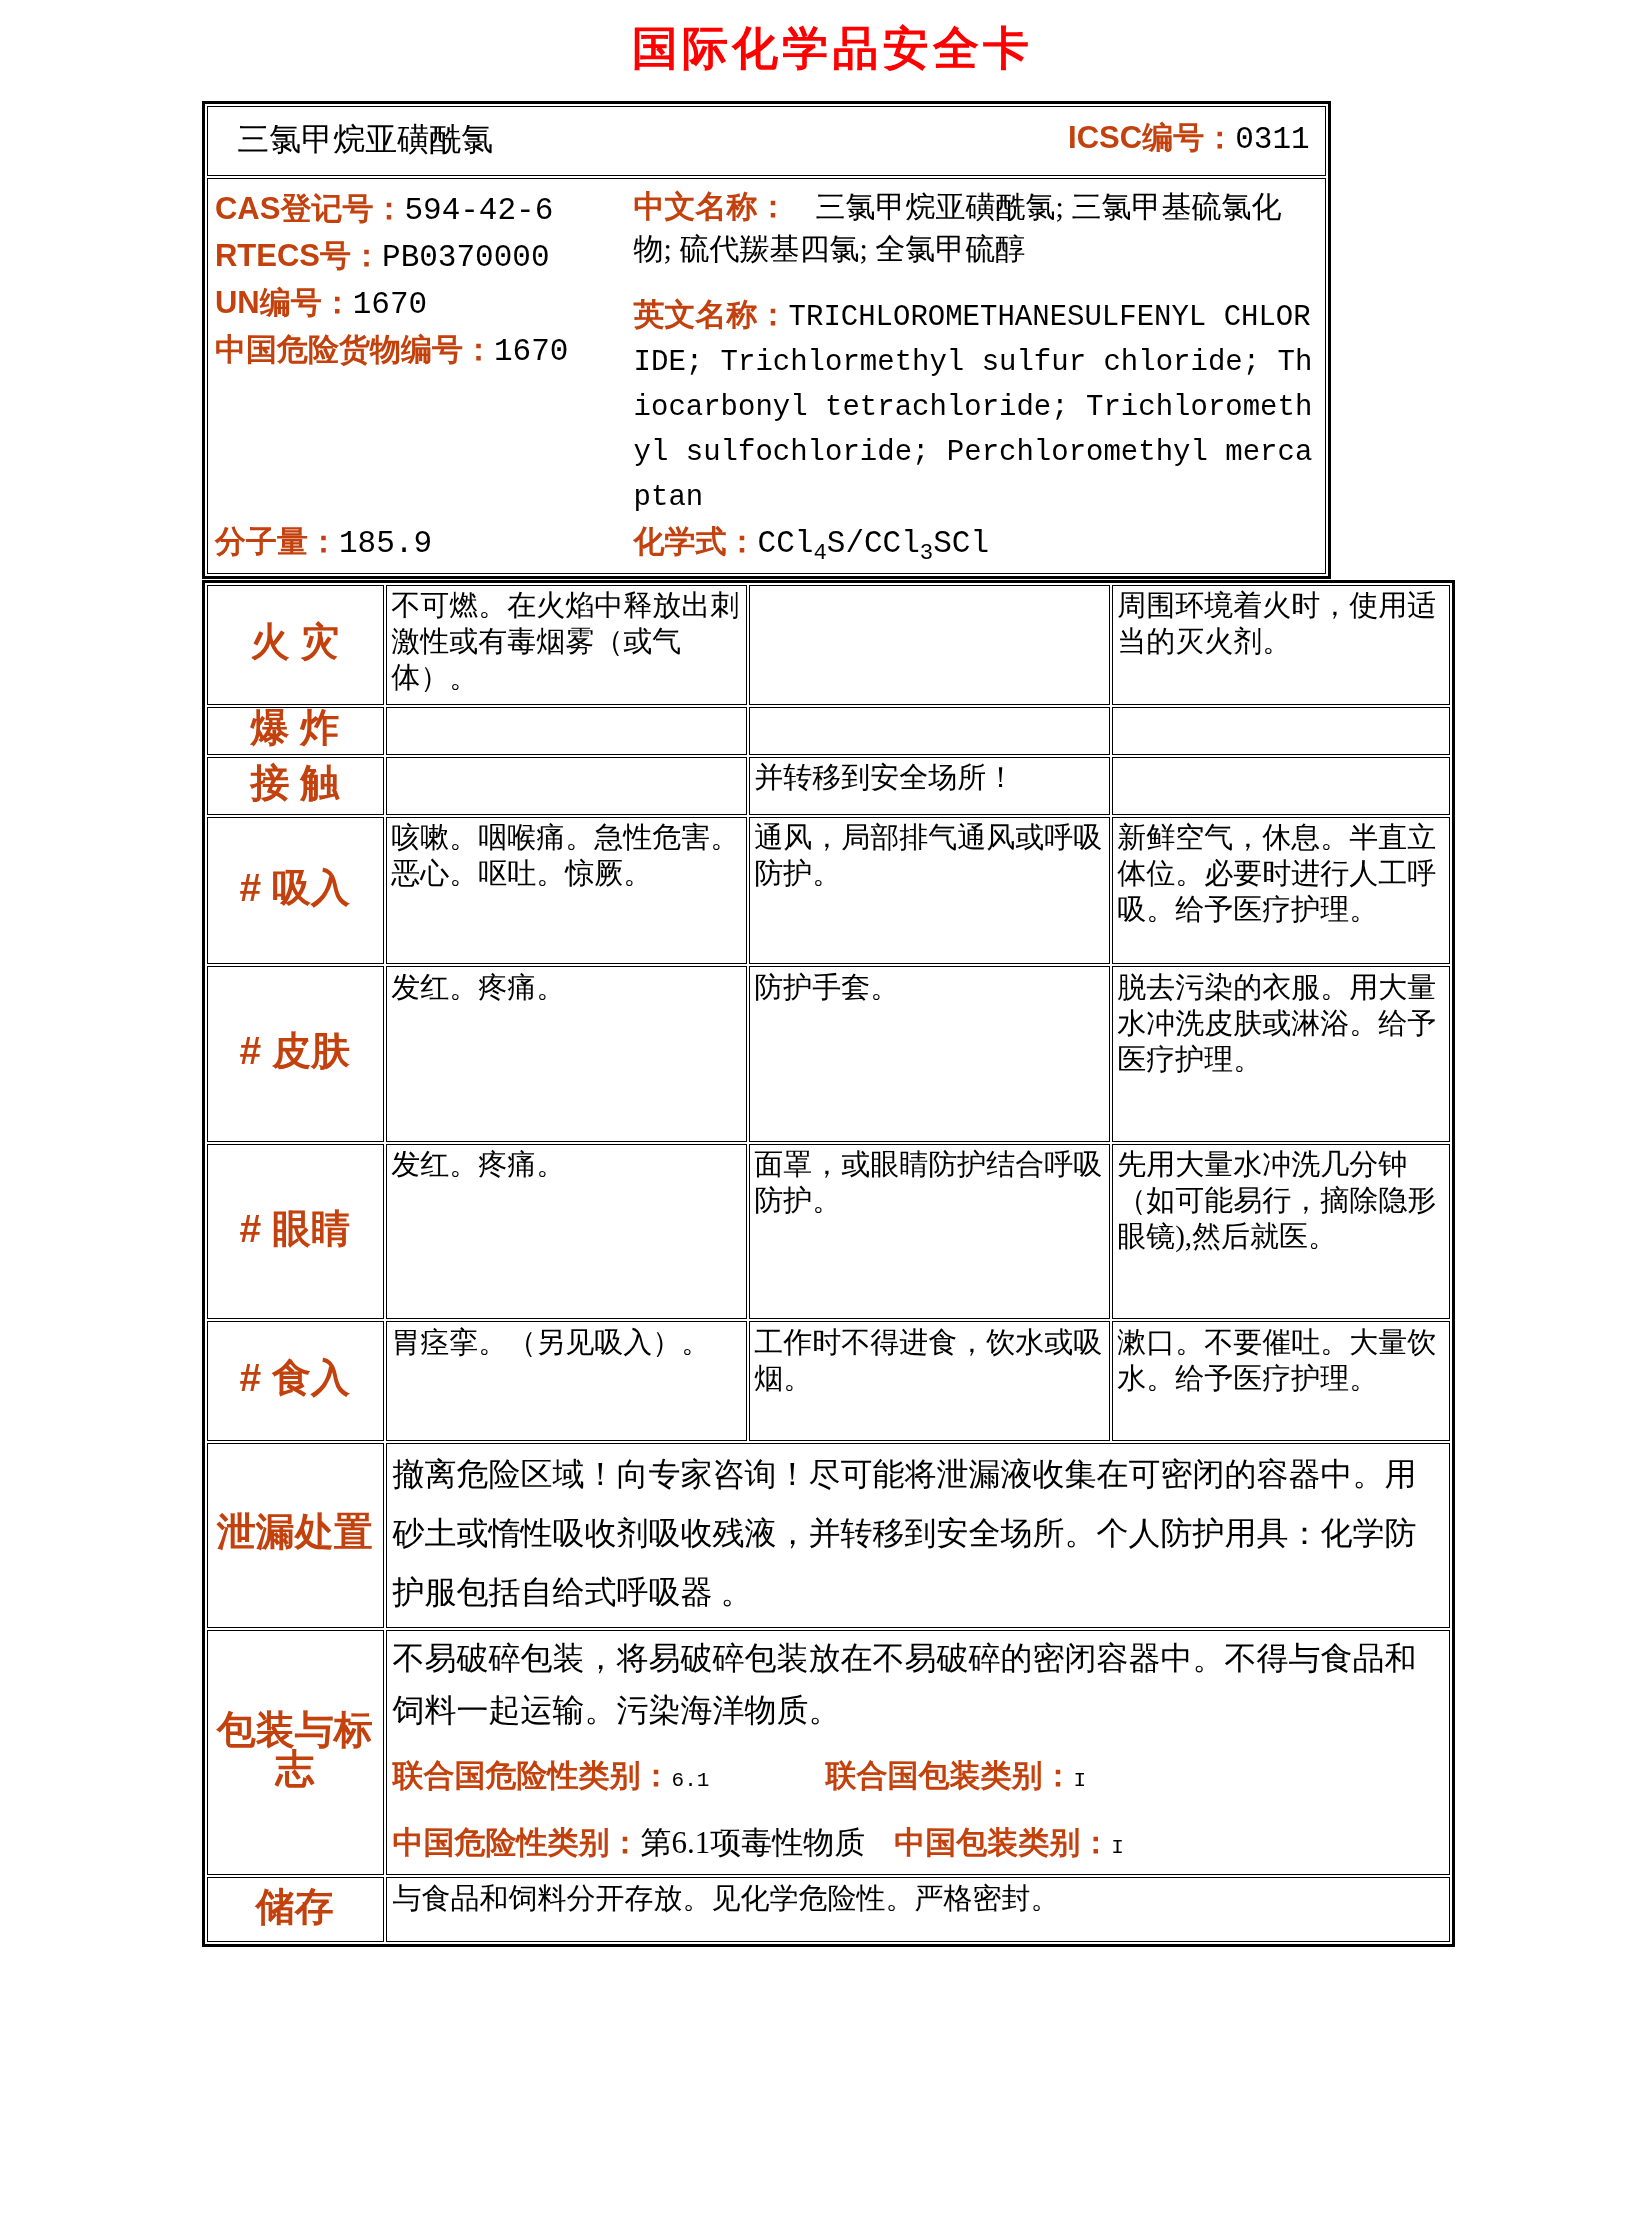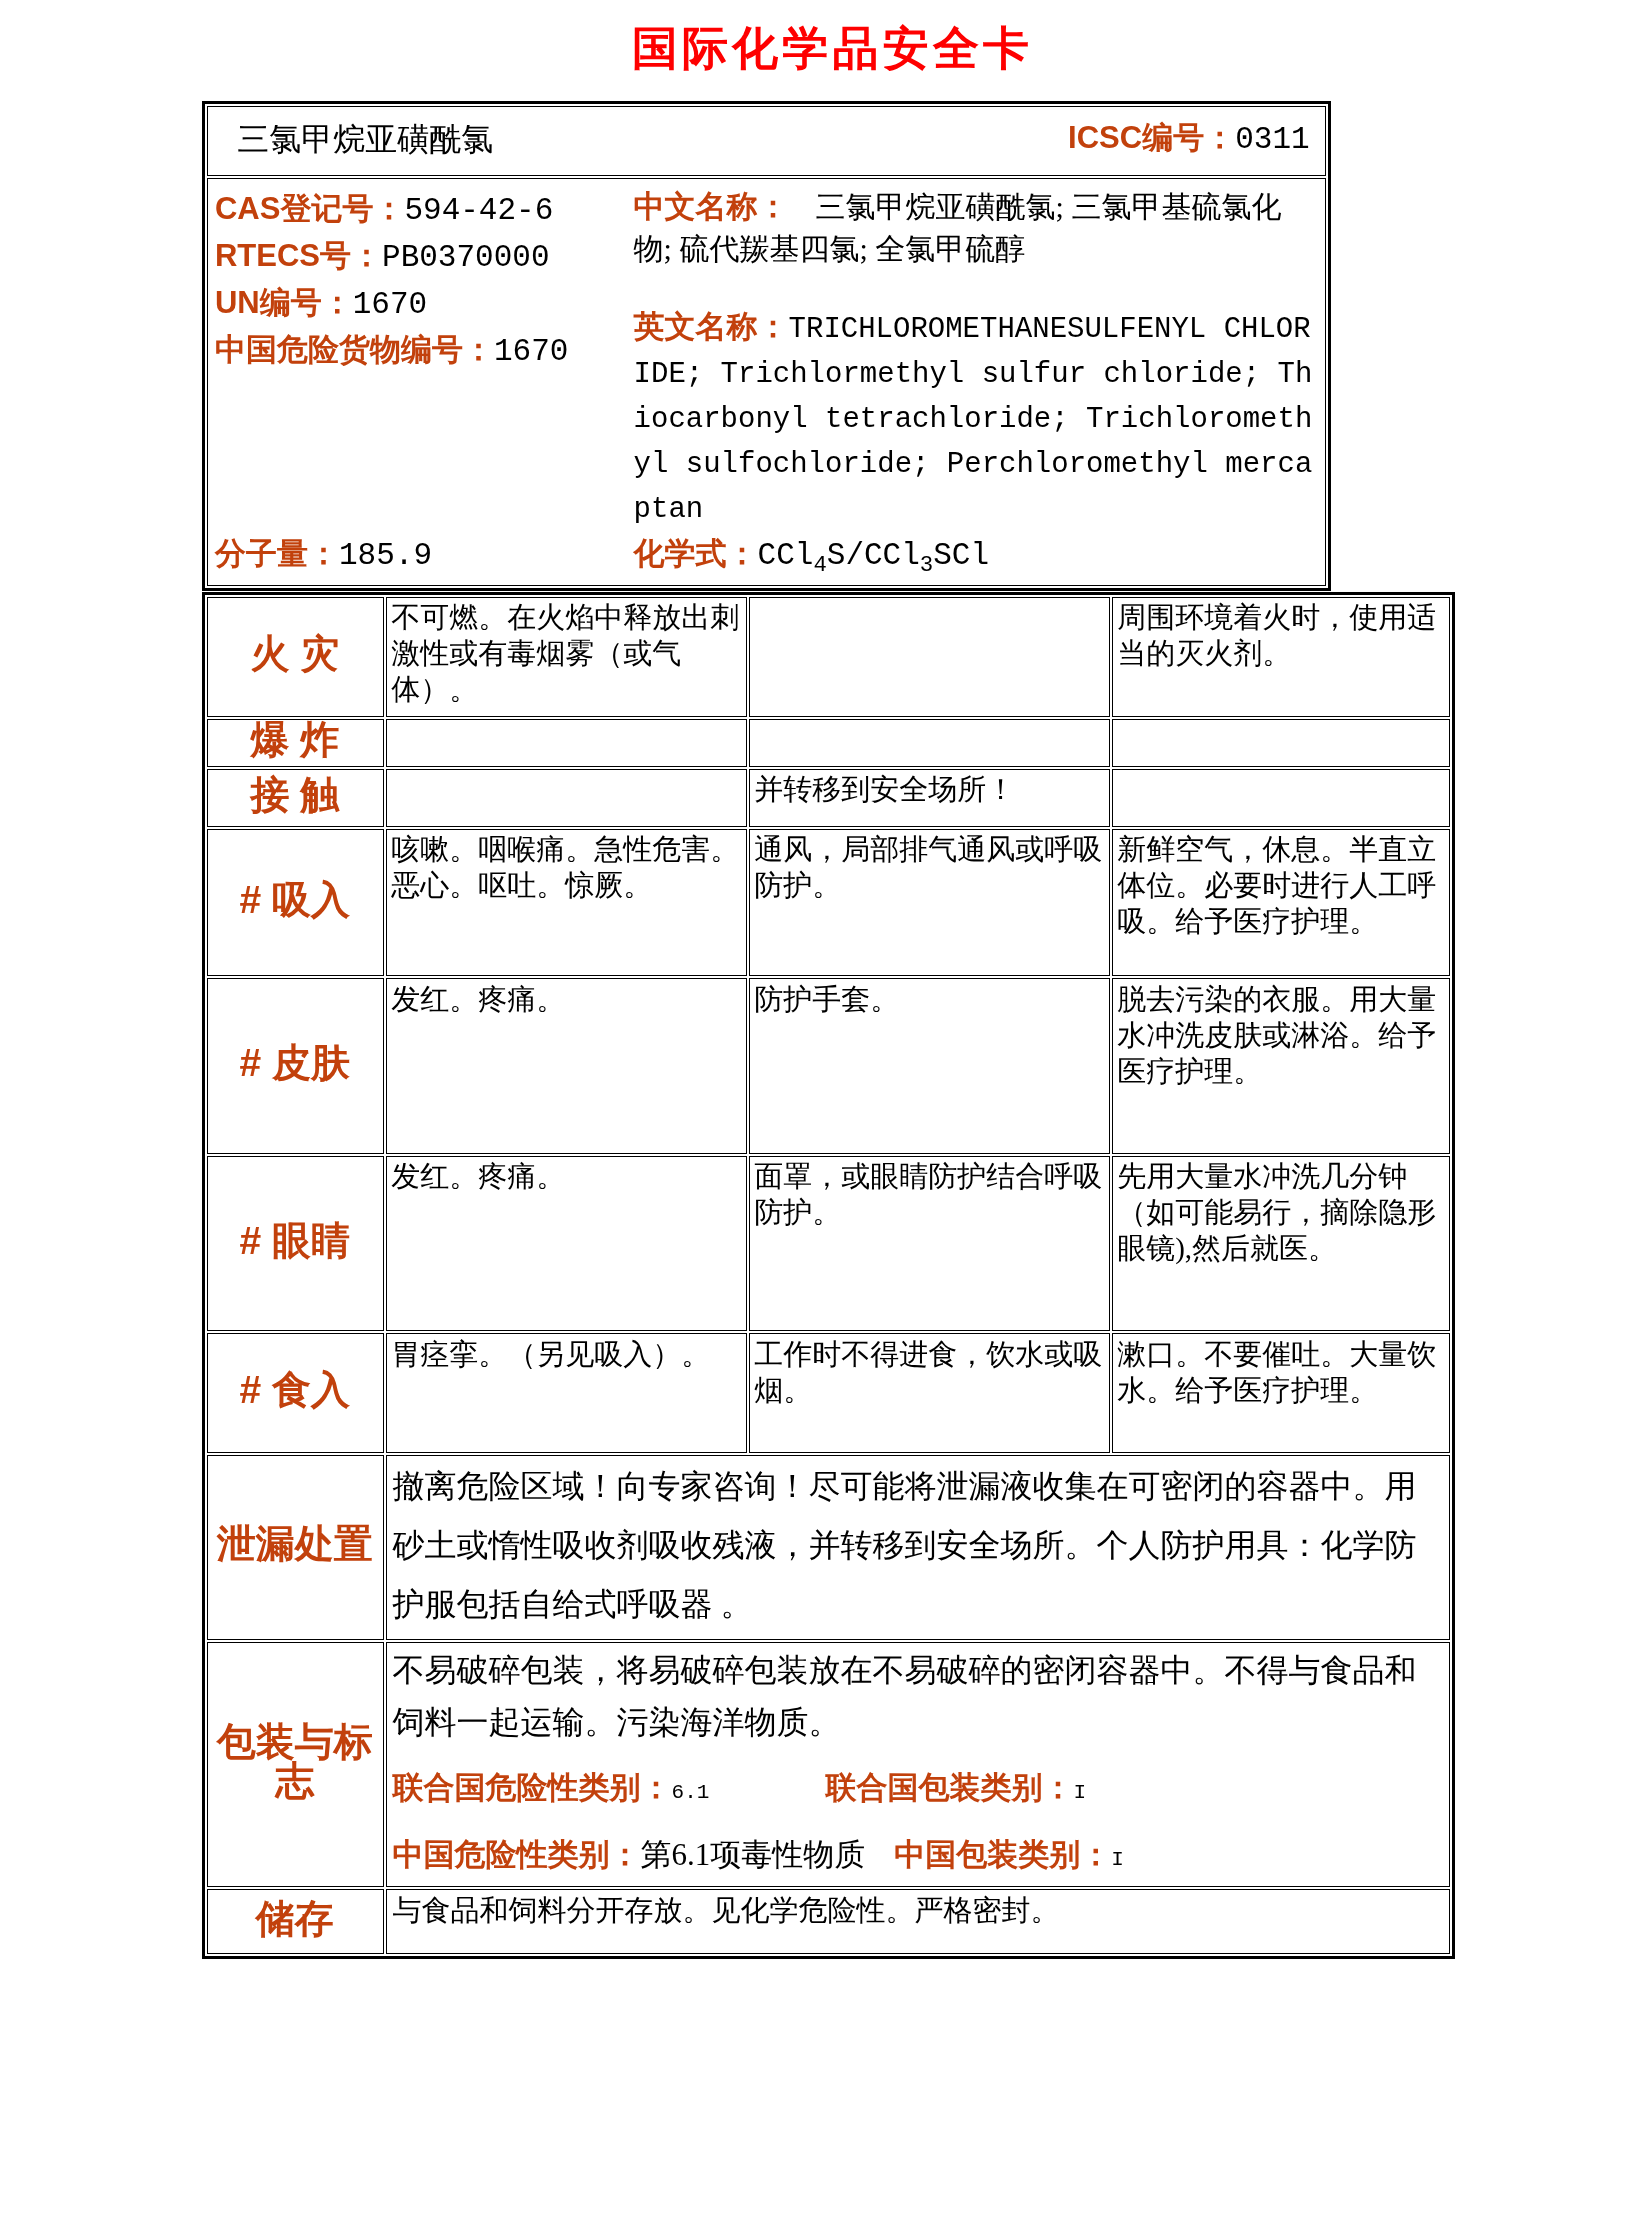--- a/index.html
+++ b/index.html
@@ -66,21 +66,21 @@
     padding: 5.6px 2.8px 2.8px 2.8px;
   }
   .ident-left  { width: 38%; display: flex; flex-direction: column; }
   .ident-right { width: 62%; display: flex; flex-direction: column; }
   .il { line-height: 45px; font-size: 31px; white-space: nowrap; }
   .il .lbl { font-size: 31px; }
   .il .mono { font-size: 31px; }
   .bottom { margin-top: auto; }
   .para { font-size: 30px; line-height: 42px; }
   .para .lbl { font-size: 31px; }
-  .para.en { margin-top: 36px; }
+  .para.en { margin-top: 24px; }
   .para.en .mono { font-size: 29px; line-height: 43px; }
   .para.formula { line-height: 45px; white-space: nowrap; }
   .para.formula .mono { font-size: 31px; }
   sub { font-size: 0.72em; line-height: 0; }
   .cn-name-gap { display: inline-block; width: 27px; }
 
   
   td.rlabel {
     vertical-align: middle !important;
     text-align: center;

